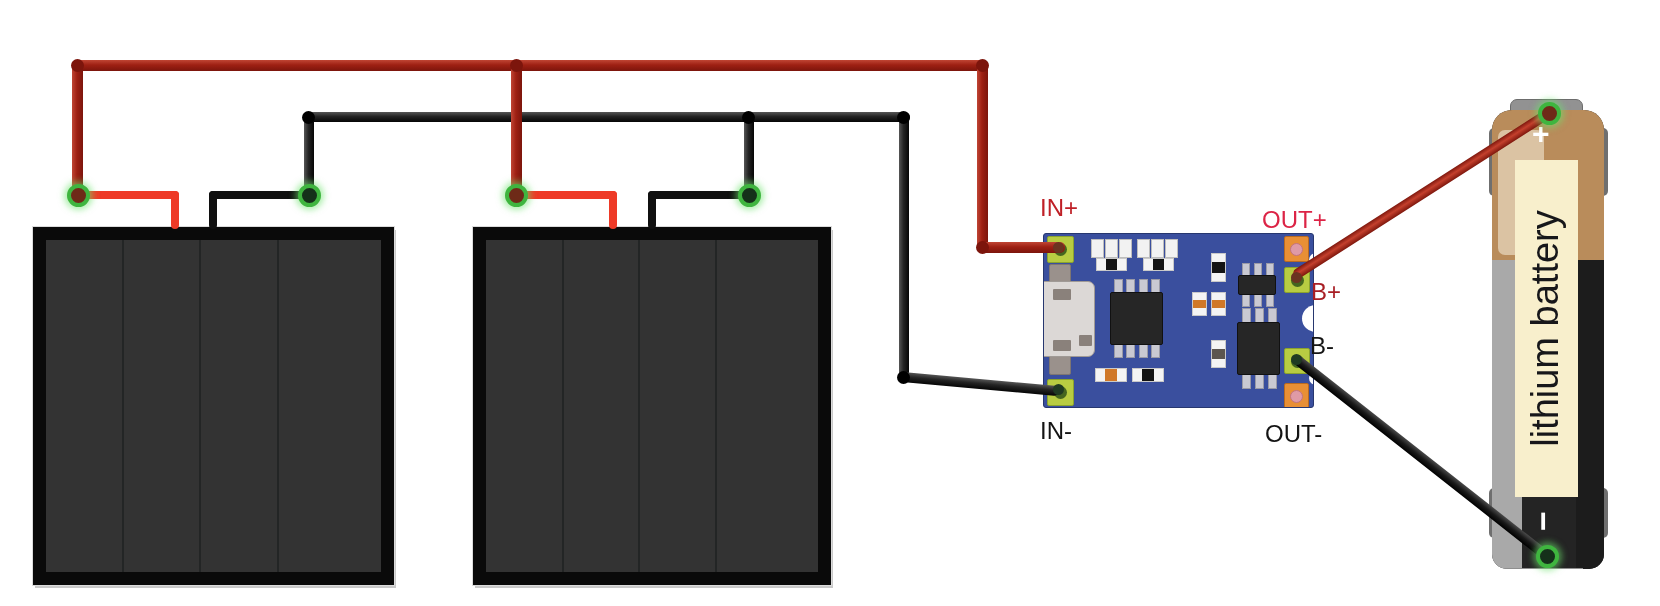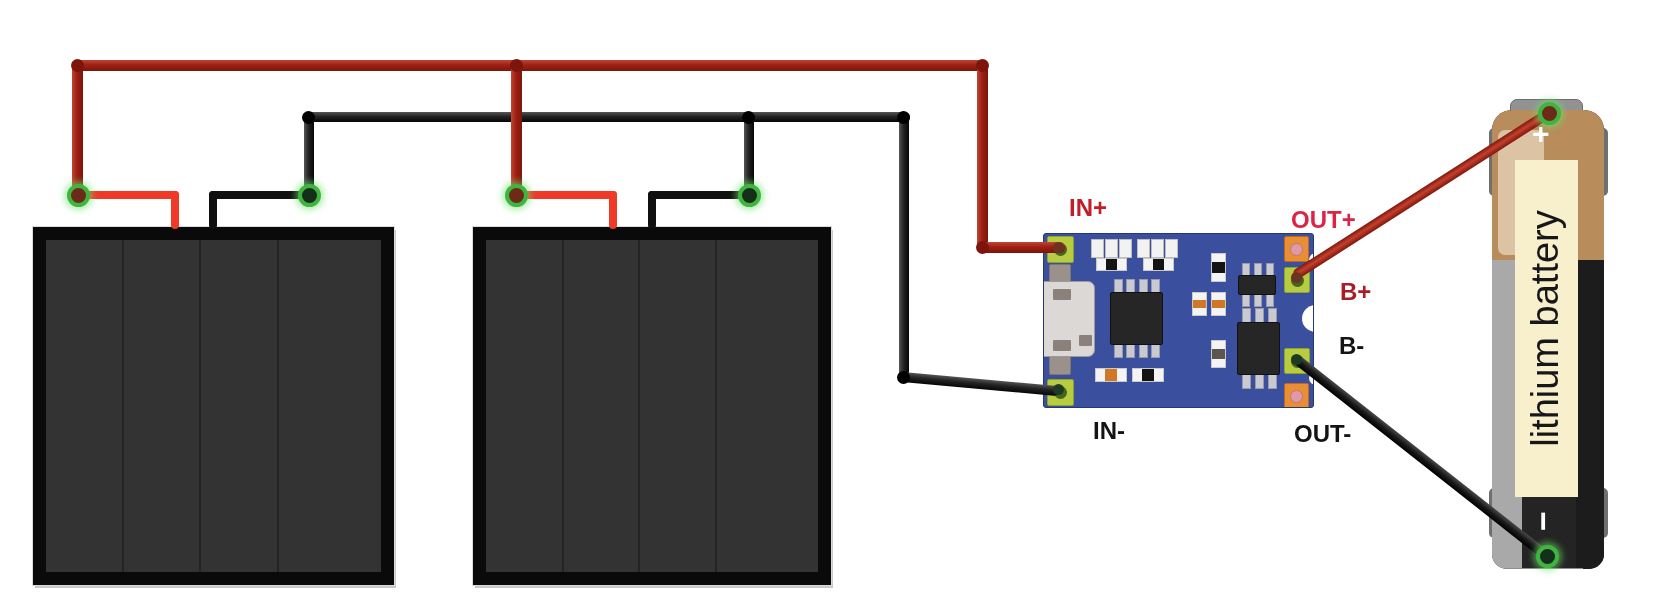--- a/index.html
+++ b/index.html
@@ -55,21 +55,21 @@
   .res{position:absolute;background:#f4f4f4;border:1px solid #c9c9c9;display:flex;}
   .res .band{margin:auto;width:40%;height:100%;}
   .res.vert .band{width:100%;height:38%;}
   .band.k{background:#141414;}
   .band.o{background:#d07828;}
   .band.g{background:#5c5650;}
   .ic{position:absolute;background:#262626;border:1px solid #111;border-radius:2px;}
   .leg{position:absolute;background:#c9c9d2;border:1px solid #9a9aa6;}
 
   
-  .plabel{position:absolute;font-weight:700;font-size:24px;letter-spacing:0px;margin-left:29px;}
+  .plabel{position:absolute;font-weight:400;font-size:24px;letter-spacing:0px;}
 
   
   .battery{position:absolute;left:1488px;top:97px;width:124px;height:480px;}
   .bat-term{position:absolute;left:22px;top:2px;width:71px;height:22px;background:#929292;
             border:1px solid #6c6c6c;border-radius:7px;}
   .bat-tab{position:absolute;width:17px;background:#6f6f6f;border-radius:5px;}
   .bat-body{position:absolute;left:4px;top:13px;width:112px;height:459px;border-radius:20px 20px 15px 15px;
             overflow:hidden;background:#242424;}
   .bat-brown{position:absolute;left:0;top:0;width:112px;height:150px;background:var(--battery_brown);}
   .bat-hl{position:absolute;left:6px;top:20px;width:46px;height:125px;background:#dbc3a3;border-radius:7px;}
@@ -257,16 +257,16 @@
   <div class="junction blkcore z6" style="left:1536px;top:545px;"></div>
   <div class="paddot red z6" style="left:1053px;top:242px;"></div>
   <div class="paddot blk z6" style="left:1053px;top:384px;"></div>
   <div class="paddot red z6" style="left:1291px;top:272px;"></div>
   <div class="paddot blk z6" style="left:1291px;top:354px;"></div>
 
   <div class="plabel z7" style="left:1040px;top:194px;color:var(--label_in_plus);">IN+</div>
   <div class="plabel z7" style="left:1262px;top:206px;color:var(--label_out_plus);">OUT+</div>
   <div class="plabel z7" style="left:1311px;top:278px;color:var(--label_b_plus);">B+</div>
   <div class="plabel z7" style="left:1310px;top:332px;color:var(--label_dark);">B-</div>
-  <div class="plabel z7" style="left:1064px;top:417px;color:var(--label_dark);">IN-</div>
+  <div class="plabel z7" style="left:1040px;top:417px;color:var(--label_dark);">IN-</div>
   <div class="plabel z7" style="left:1265px;top:420px;color:var(--label_dark);">OUT-</div>
 
 </div>
 
 </body></html>

